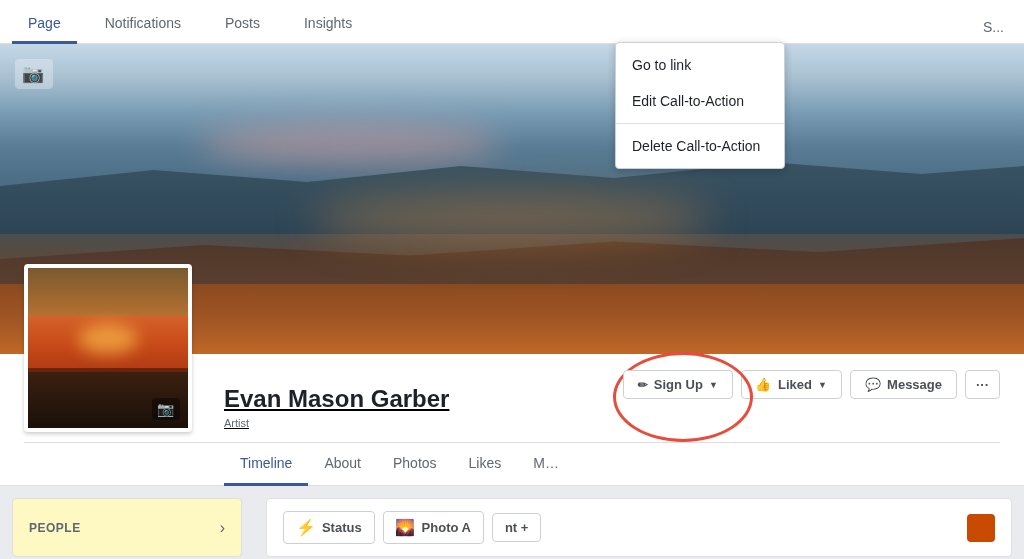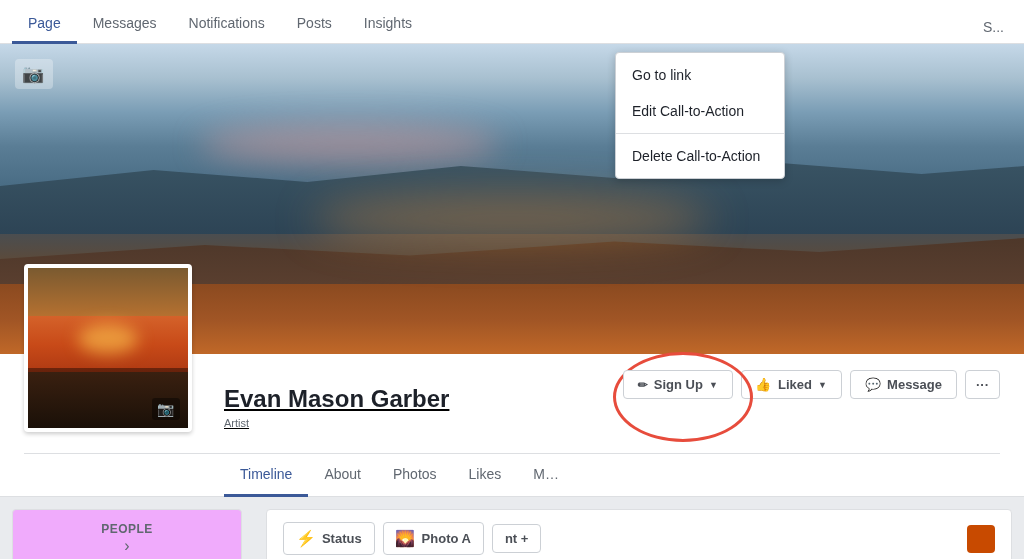--- a/index.html
+++ b/index.html
@@ -8,20 +8,21 @@
     
     .top-nav {
       background: #fff;
       border-bottom: 1px solid #dddfe2;
       display: flex;
       align-items: flex-end;
       padding: 0 12px;
       height: 44px;
       position: relative;
       z-index: 100;
+      gap: 12px;
     }
     .nav-tab {
       padding: 12px 16px 10px;
       font-size: 14px;
       color: #606770;
       cursor: pointer;
       border-bottom: 3px solid transparent;
       margin-bottom: -1px;
       font-weight: 500;
     }
@@ -264,40 +265,40 @@
       top: -18px;
       left: -10px;
       pointer-events: none;
     }
 
     
     .profile-tabs {
       display: flex;
       padding: 0 200px;
       border-top: 1px solid #dddfe2;
-      margin-top: 19px;
+      margin-top: 8px;
     }
     .profile-tab {
       padding: 12px 16px;
       font-size: 14px;
       font-weight: 500;
       color: #606770;
       cursor: pointer;
       border-bottom: 3px solid transparent;
       margin-bottom: -1px;
     }
     .profile-tab.active {
       color: #3b5998;
       border-bottom: 3px solid #3b5998;
     }
 
     
     .dropdown-menu {
       position: absolute;
-      top: 52px;
+      top: 42px;
       left: 615px;
       background: #fff;
       border: 1px solid #ccd0d5;
       border-radius: 4px;
       box-shadow: 0 2px 8px rgba(0,0,0,0.2);
       z-index: 1000;
       min-width: 170px;
       padding: 4px 0;
     }
     .dropdown-item {
@@ -312,30 +313,29 @@
       margin: 4px 0;
     }
 
     
     .bottom-section {
       display: flex;
       gap: 0;
       padding: 12px 0 0;
     }
     .people-sidebar {
-      background: #f0abfc;
+      background: #fef9c3;
       border: 1px solid #dddfe2;
       border-radius: 4px;
       margin: 0 12px;
       width: 230px;
       padding: 12px 16px;
       display: flex;
       align-items: center;
       justify-content: space-between;
-      flex-direction: column;
     }
     .people-label {
       font-size: 12px;
       font-weight: 600;
       color: #606770;
       letter-spacing: 0.5px;
       text-transform: uppercase;
     }
     .people-arrow {
       color: #606770;
@@ -384,21 +384,20 @@
     .signup-container {
       position: relative;
       display: inline-flex;
     }
   </style>
 </head>
 <body>
 
 <div class="top-nav">
   <div class="nav-tab active">Page</div>
-  <div class="nav-tab">Messages</div>
   <div class="nav-tab">Notifications</div>
   <div class="nav-tab">Posts</div>
   <div class="nav-tab">Insights</div>
   <div class="nav-tab-search">S...</div>
 </div>
 
 <div class="cover-photo">
   <div class="cover-cloud"></div>
   <div class="cover-land1"></div>
   <div class="cover-land2"></div>

